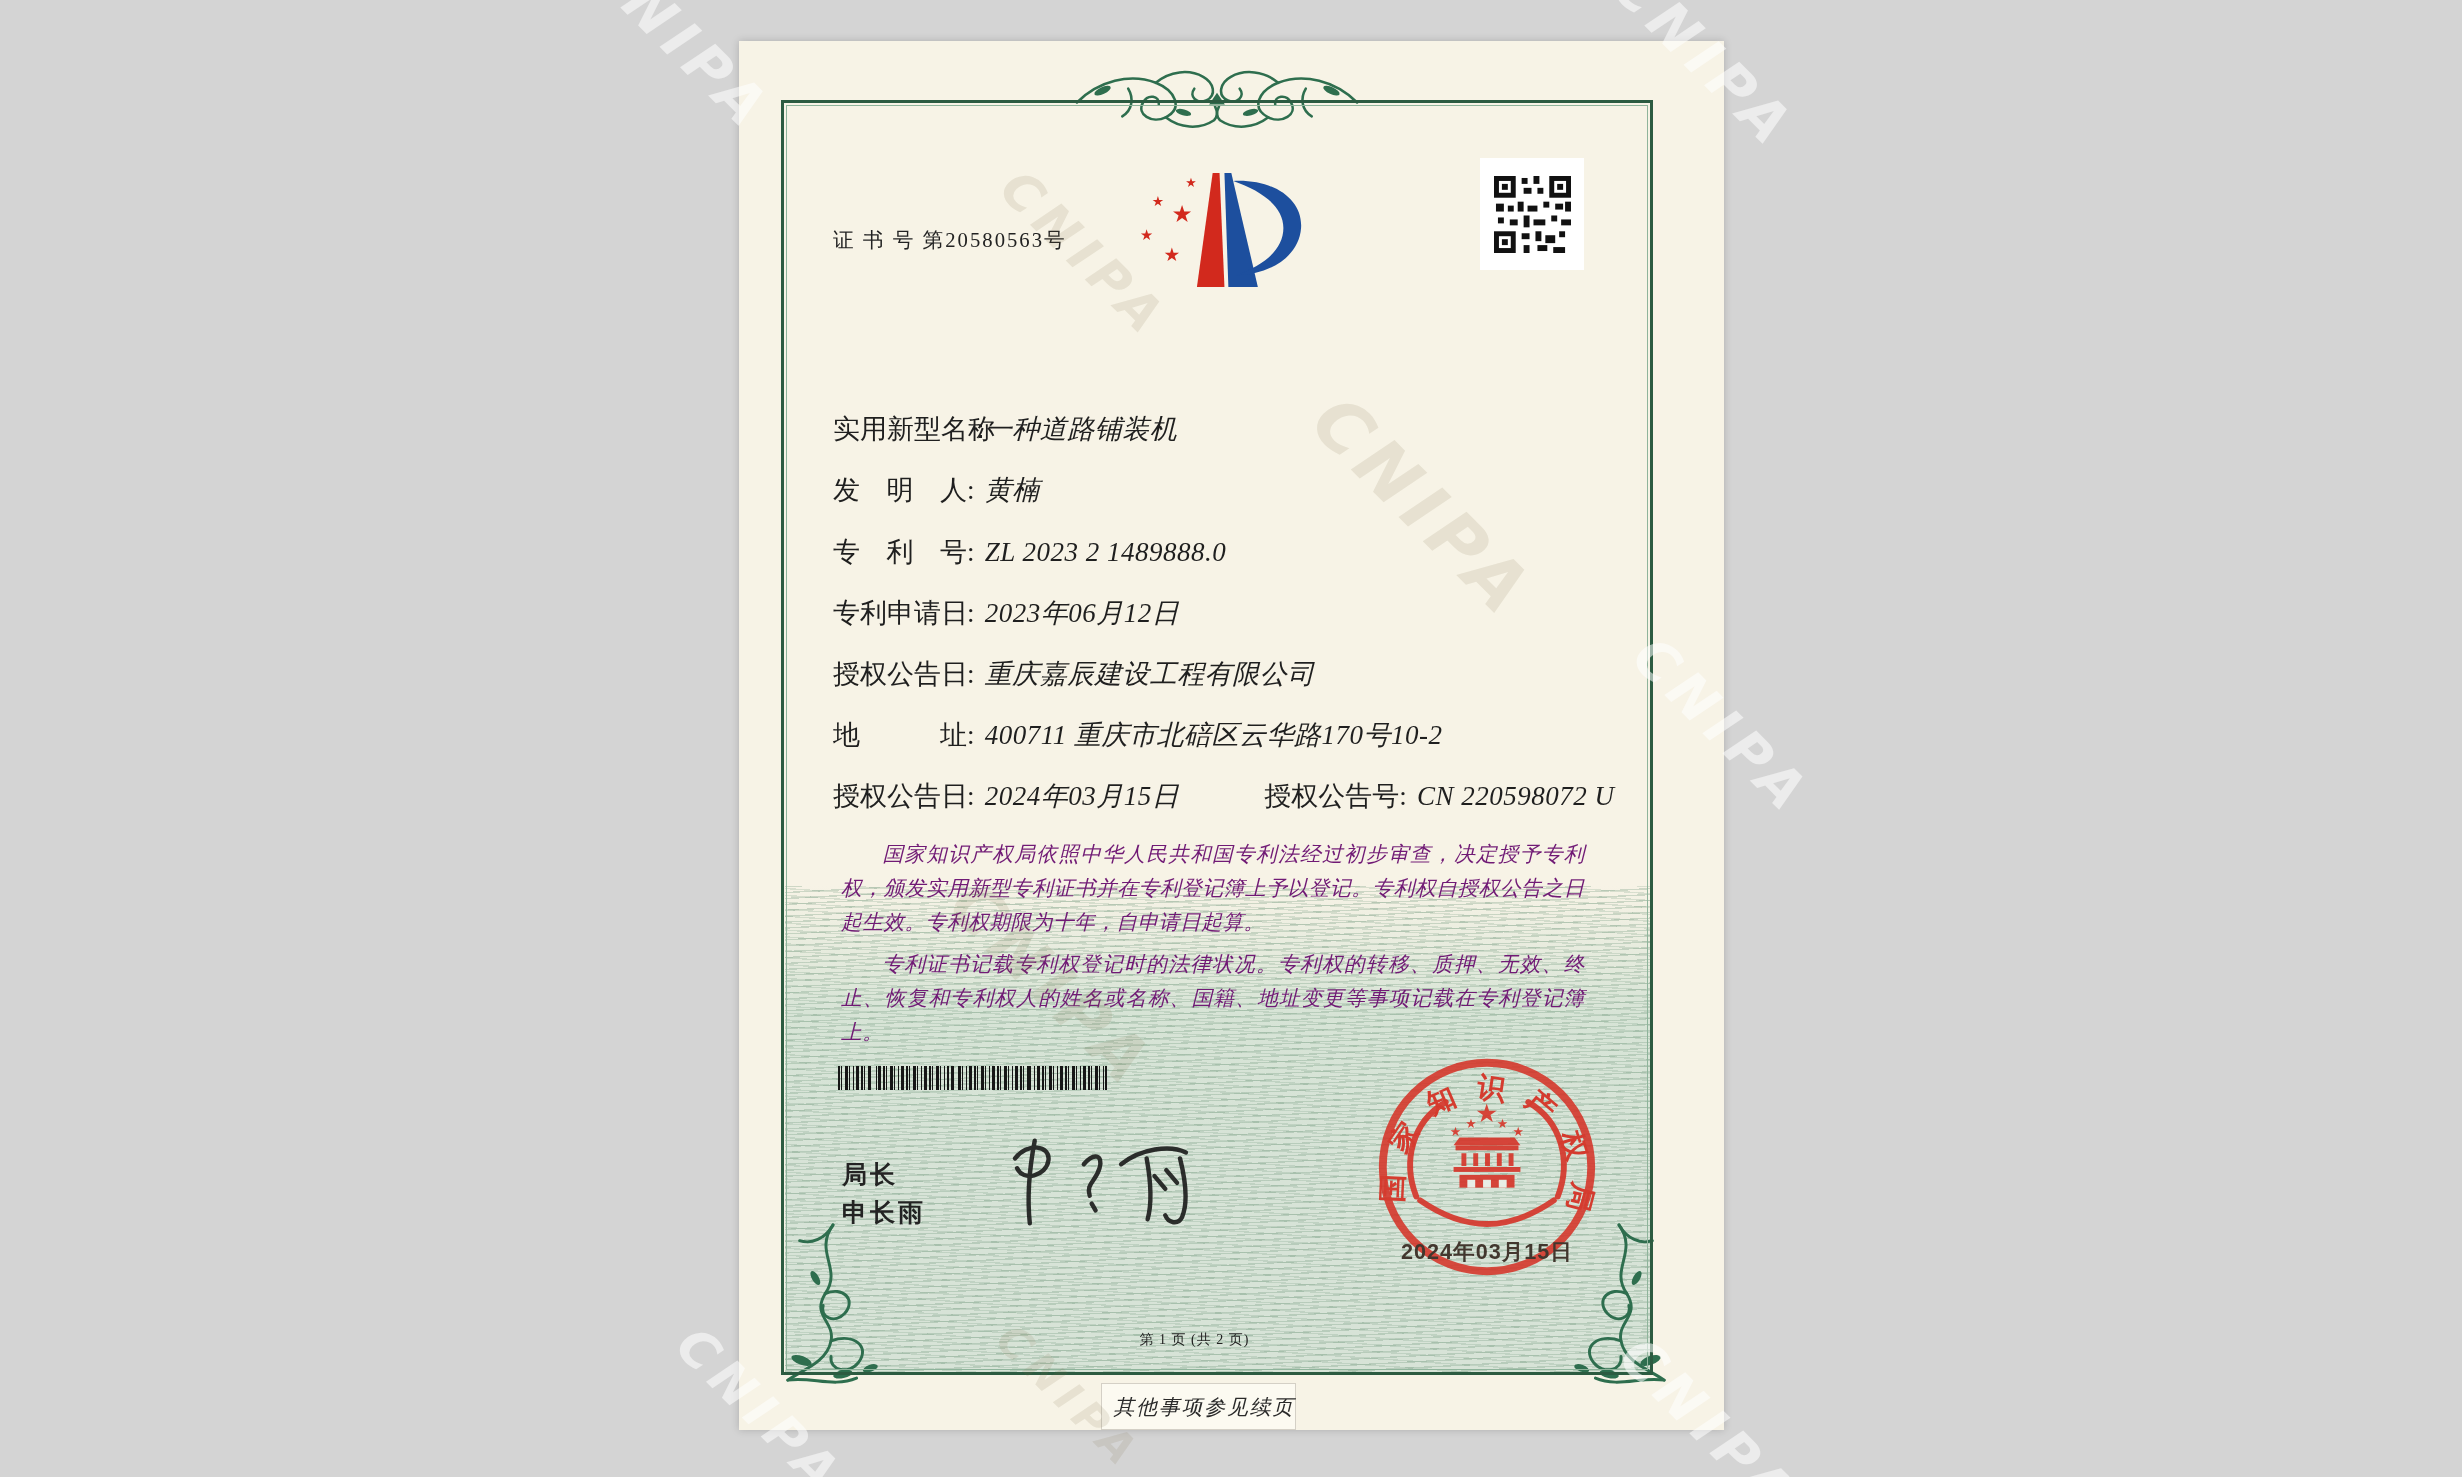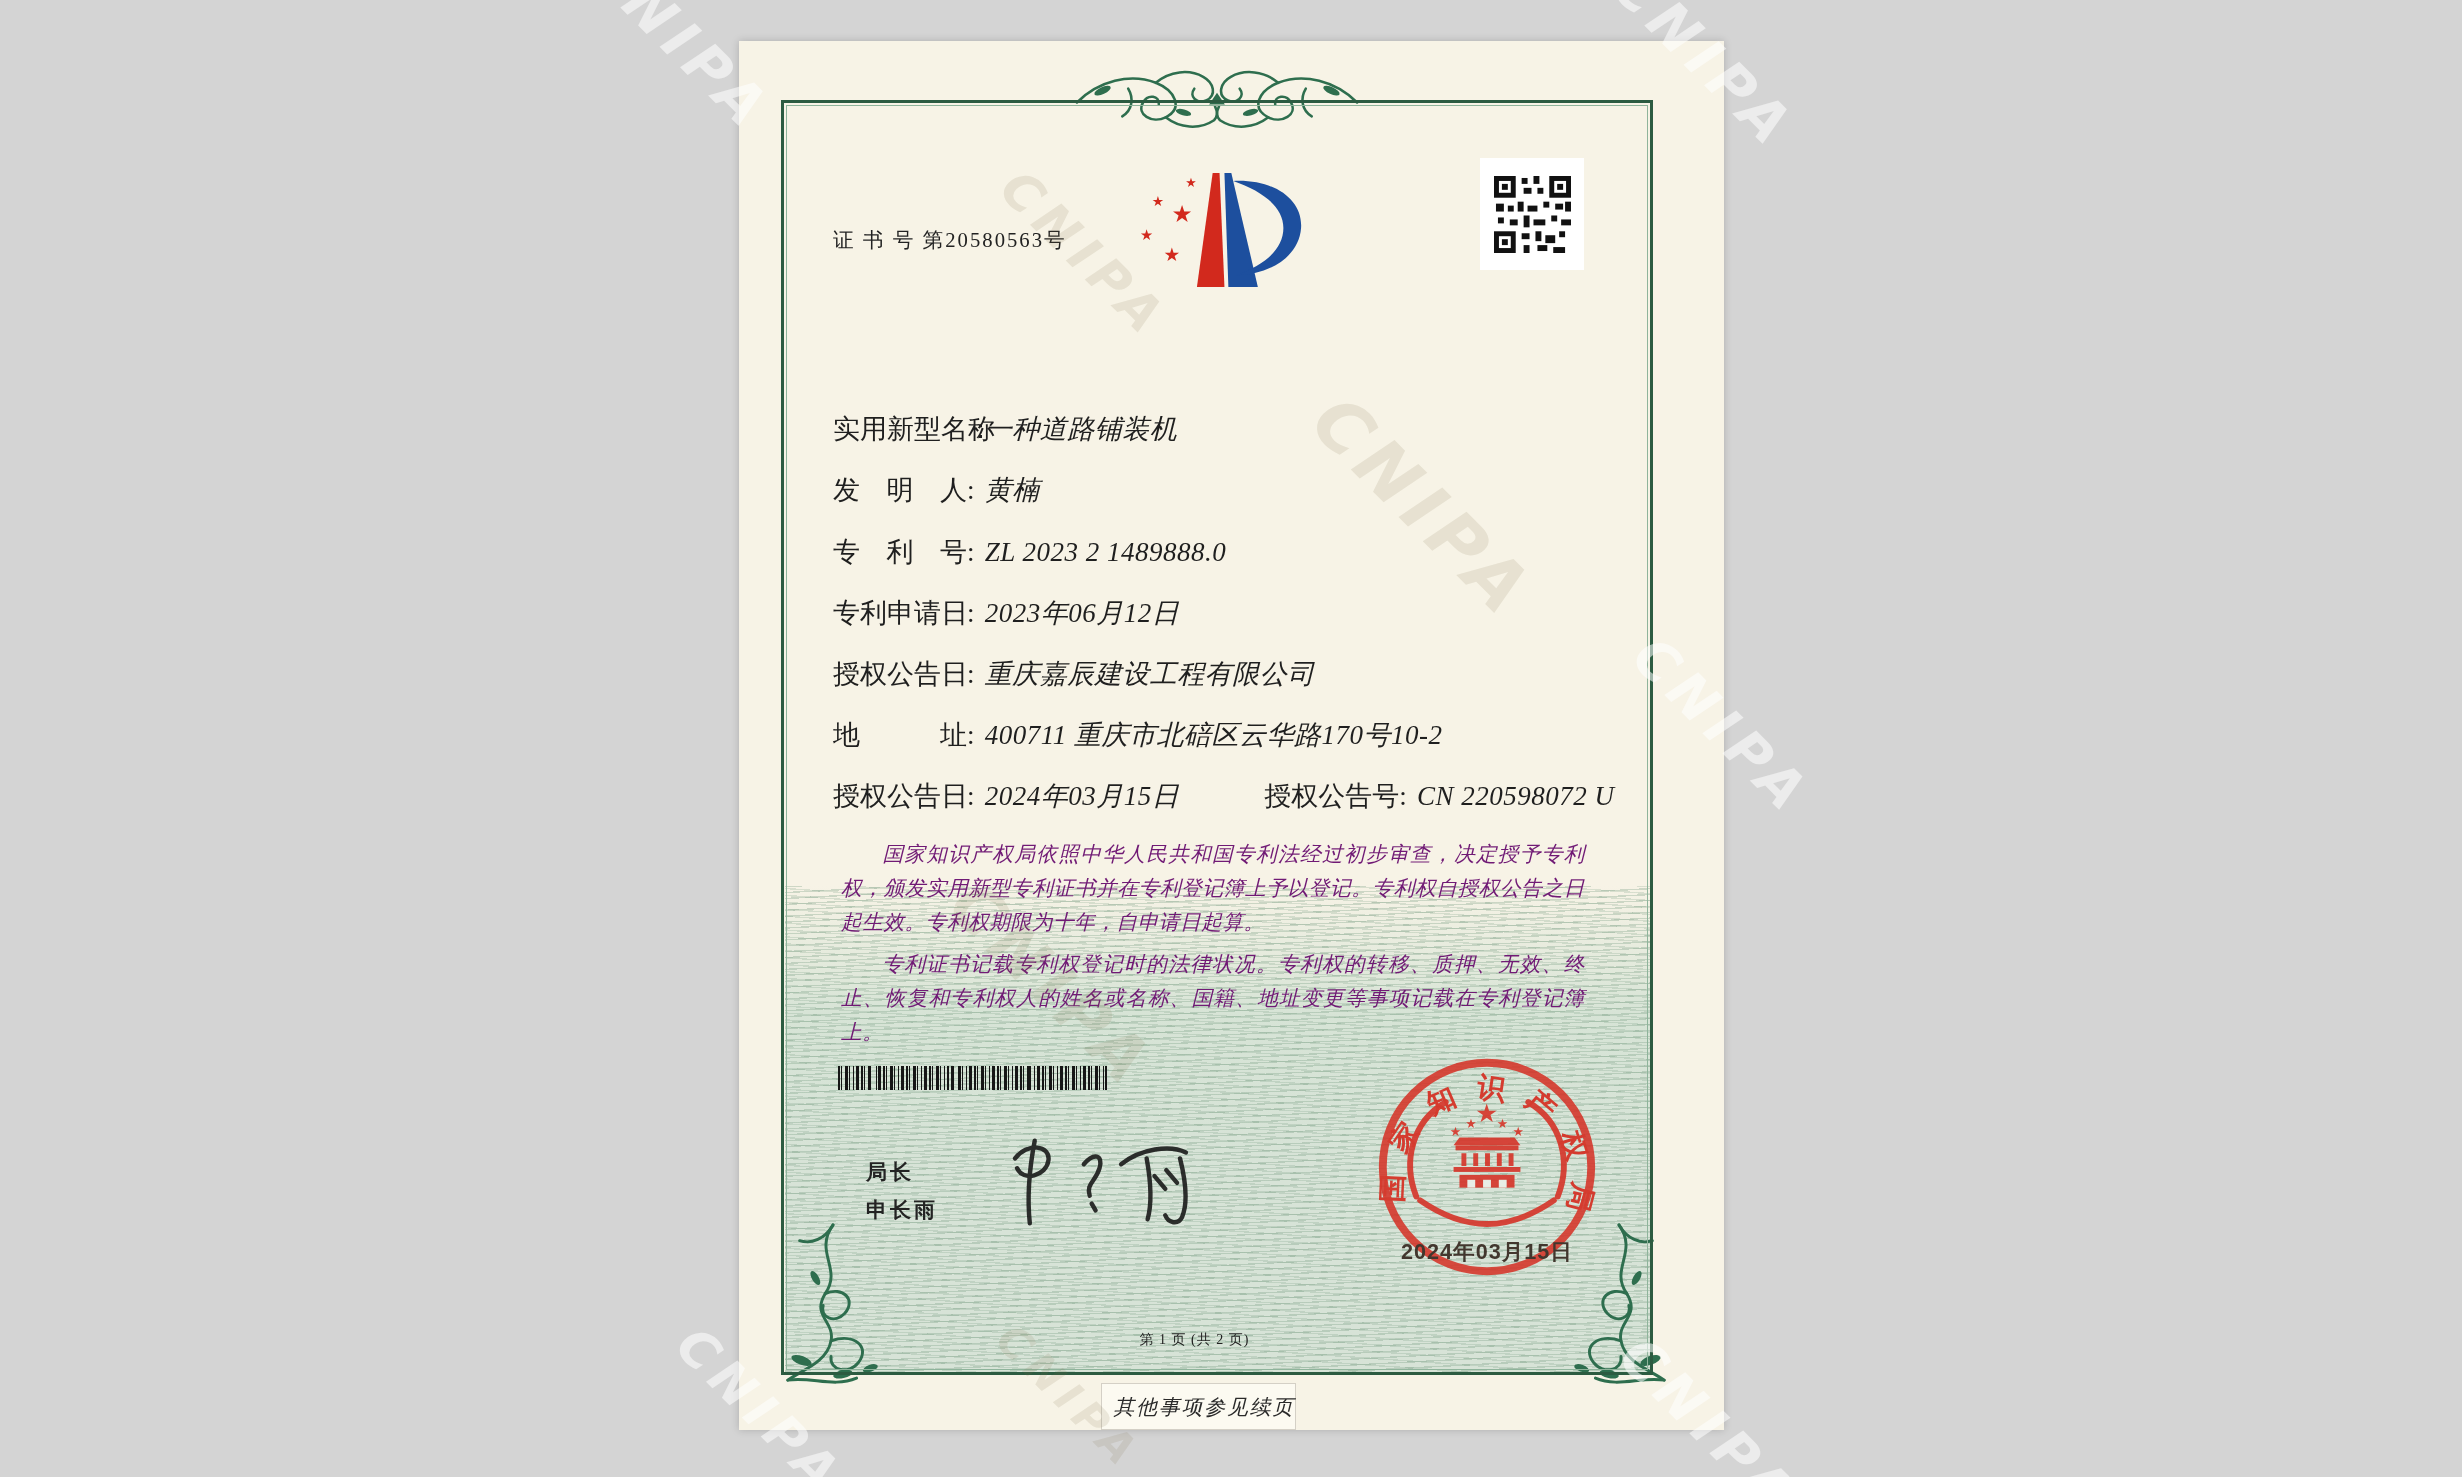--- a/index.html
+++ b/index.html
@@ -76,22 +76,22 @@
     position:absolute;left:99px;top:1025px;width:269px;height:23.6px;
     background:repeating-linear-gradient(90deg,
       #161616 0 2px, rgba(0,0,0,0) 2px 3px,
       #161616 3px 3.9px, rgba(0,0,0,0) 3.9px 6.9px,
       #161616 6.9px 9.9px, rgba(0,0,0,0) 9.9px 10.8px,
       #161616 10.8px 11.8px, rgba(0,0,0,0) 11.8px 14.8px,
       #161616 14.8px 15.8px, rgba(0,0,0,0) 15.8px 17.7px,
       #161616 17.7px 20.7px, rgba(0,0,0,0) 20.7px 22.7px);
   }
   .director-title,.director-name{
-    position:absolute;left:103px;font-size:21px;font-weight:600;color:#232323;
-    font-family:"Liberation Sans","DejaVu Sans",sans-serif;letter-spacing:3px;margin-left:24px;
+    position:absolute;left:103px;font-size:25px;font-weight:600;color:#232323;
+    font-family:"Liberation Sans","DejaVu Sans",sans-serif;letter-spacing:3px;
   }
   .director-title{top:1117px}.director-name{top:1155px}
   .signature{position:absolute;left:258px;top:1084px;width:207px;height:108px;}
   .seal{position:absolute;left:632px;top:1010px;width:232px;height:232px;mix-blend-mode:multiply;opacity:.95;}
   .pageinfo{position:absolute;left:357px;top:1290px;width:197px;text-align:center;font-size:14px;color:#222;letter-spacing:1px;}
   .footnote{
     position:absolute;left:362px;top:1342px;width:193px;height:45px;z-index:5;
     background:#fcfaf1;border:1px solid rgba(90,85,70,.25);
     display:flex;align-items:center;justify-content:flex-end;
     font-size:20.7px;font-style:italic;letter-spacing:2px;color:#2a2a2a;

